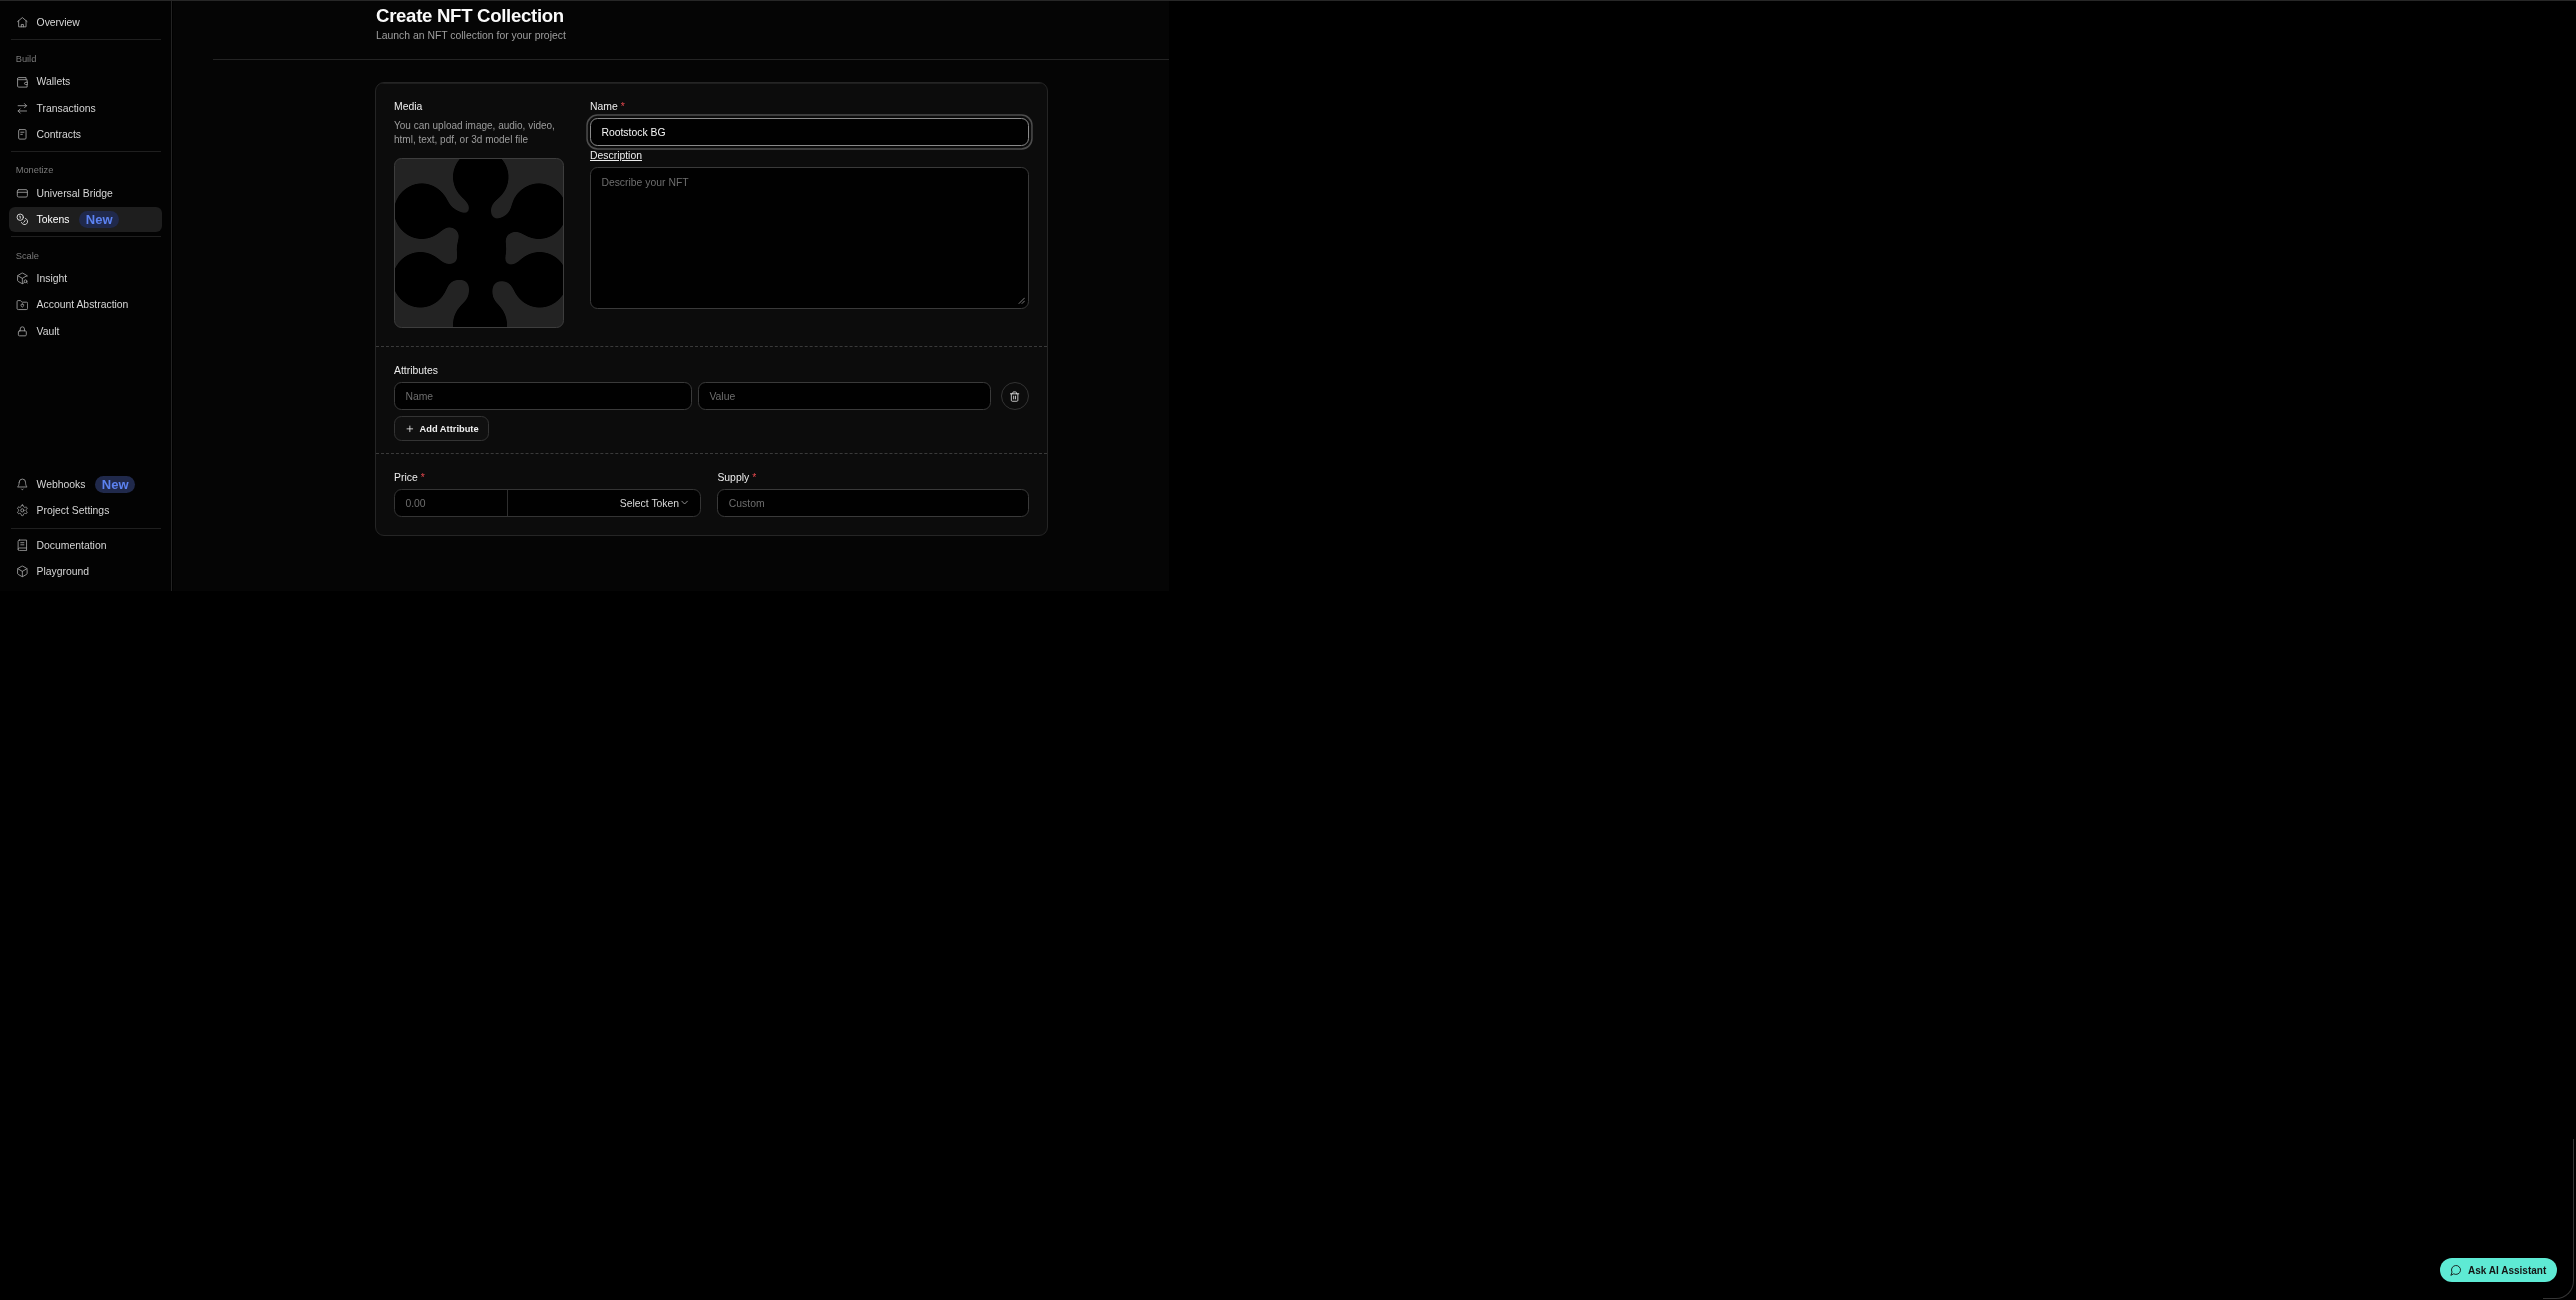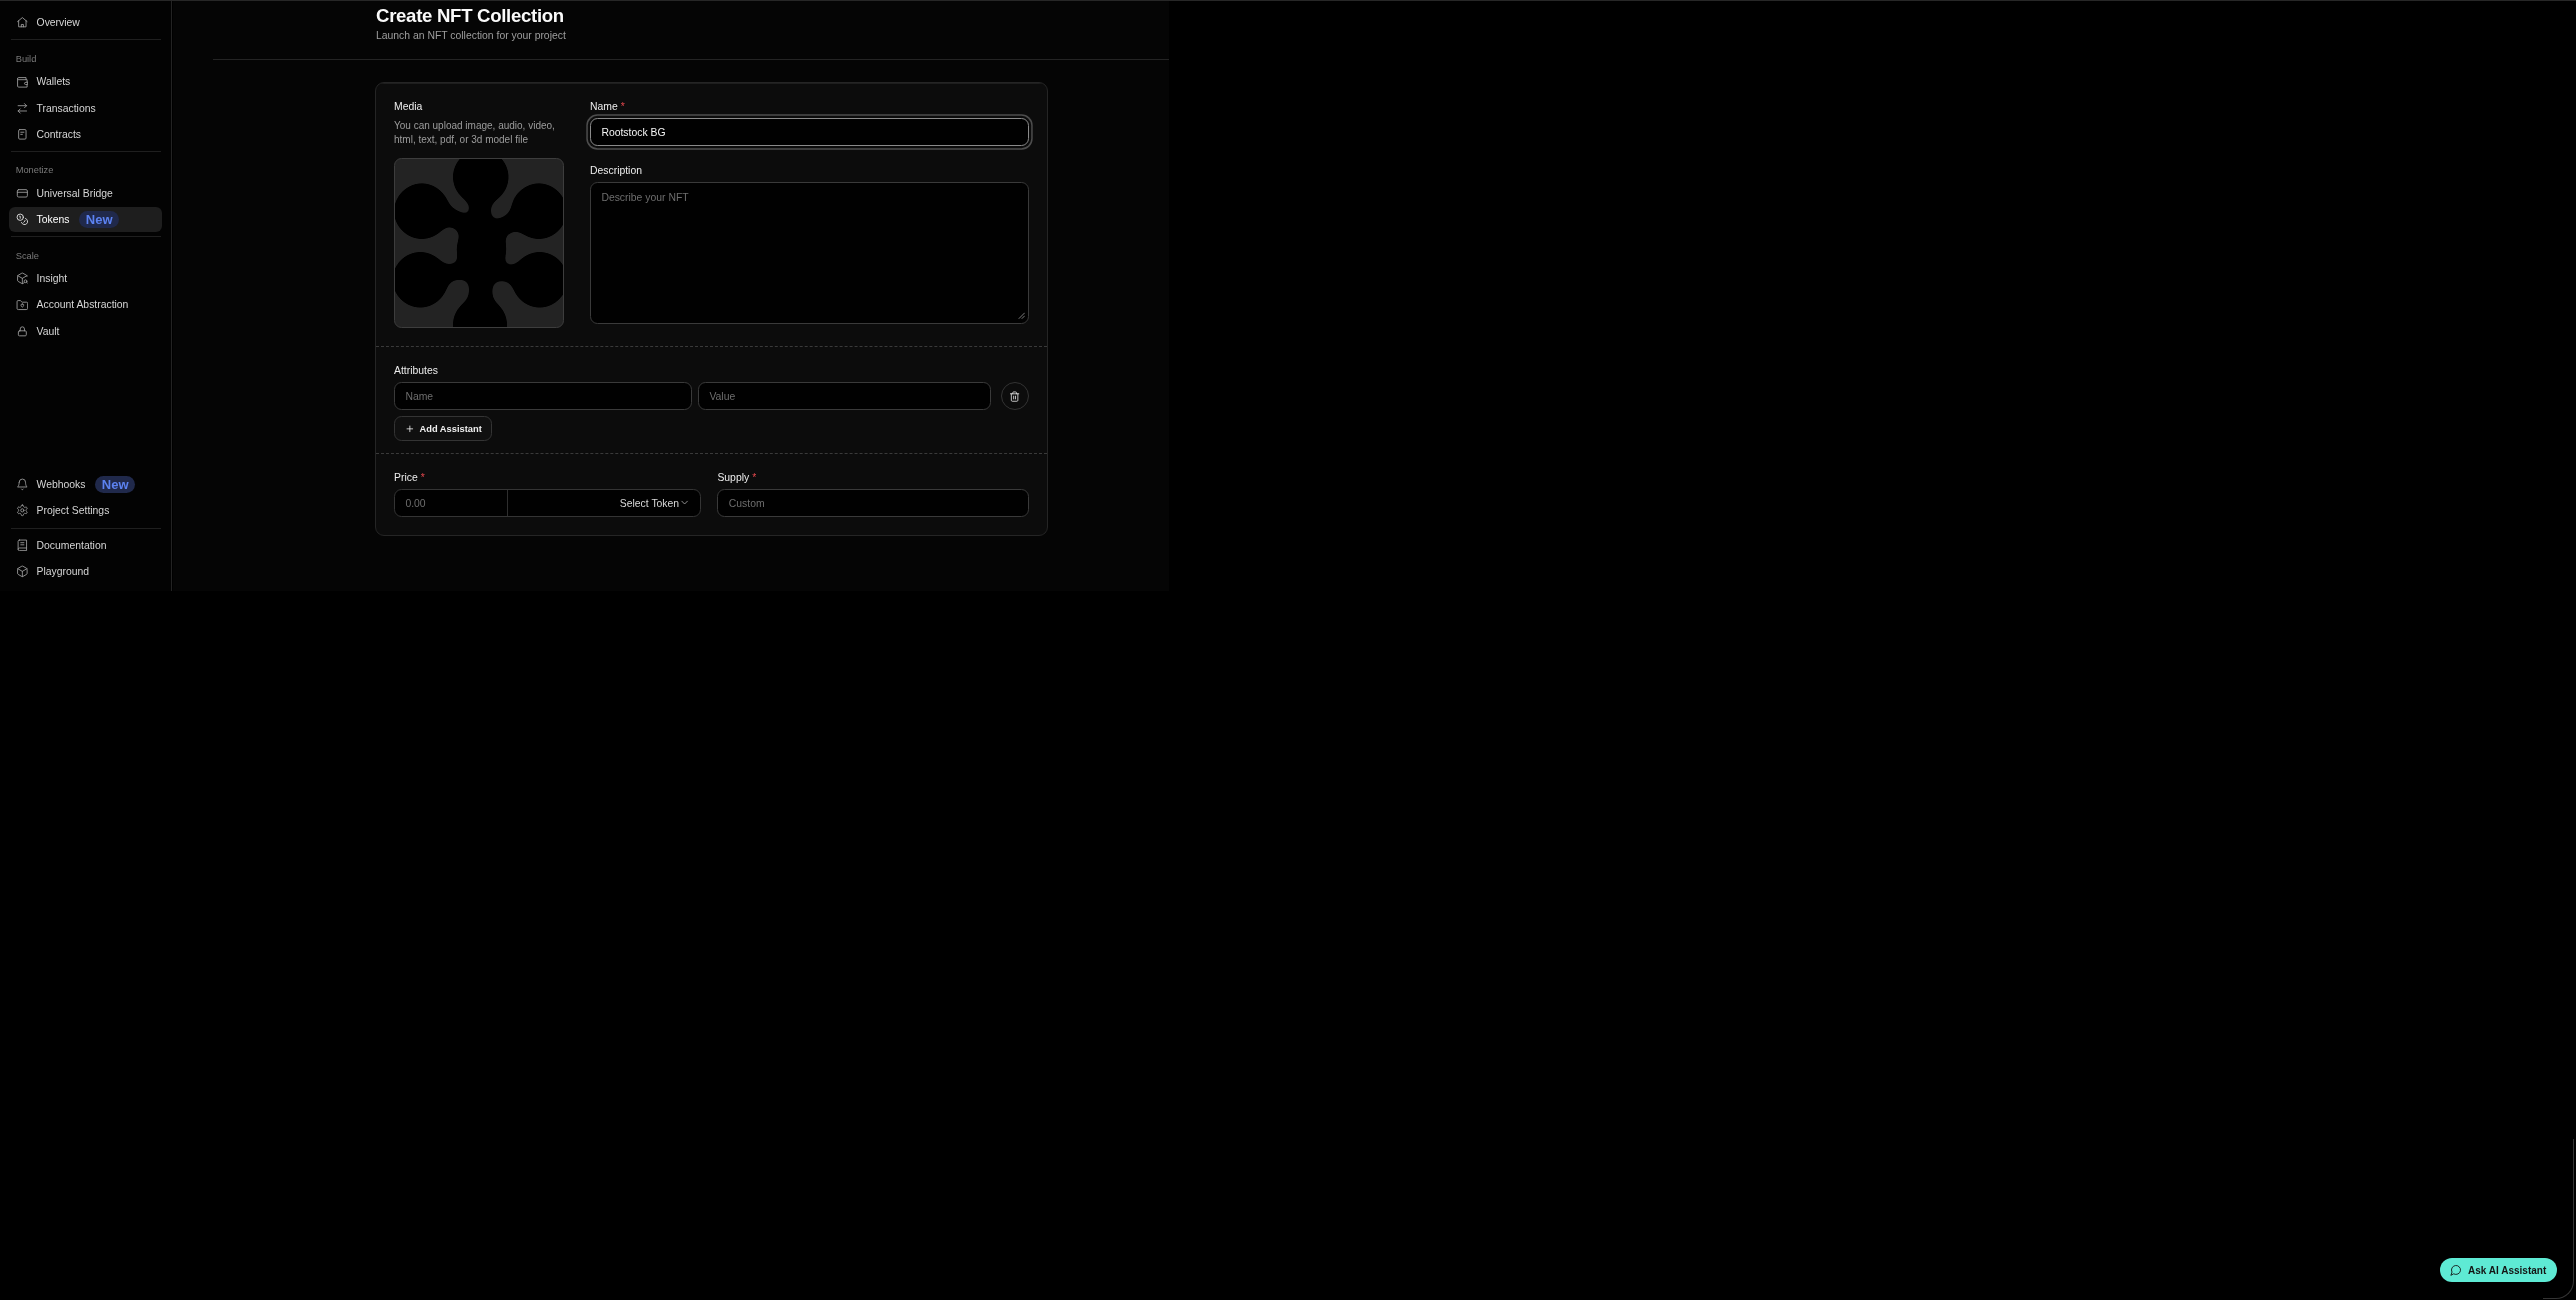--- a/index.html
+++ b/index.html
@@ -48,21 +48,21 @@
   .help { font-size:10px; color:#9c9c9c; line-height:1.38; margin-top:6.7px; }
   .media-box { margin-top:11.2px; width:170px; height:170px; background:#232323;
     border:0.7px solid #3d3d3d; border-radius:7.5px; overflow:hidden; cursor:pointer; }
   .fields-col { flex:1; min-width:0; }
   .input { display:block; width:100%; height:28px; background:#010101; border:0.7px solid #3a3a3a;
     border-radius:7.5px; color:#f5f5f5; font-size:10.4px; padding:0 10.4px; outline:none;
     font-family:inherit; }
   .input::placeholder { color:#6e6e6e; }
   .input.focused { border-color:#8a8a8a; box-shadow:0 0 0 2.2px #0c0c0c, 0 0 0 3.7px #4d4d4d; }
   .mt8 { margin-top:6px; }
-  .desc-label { margin-top:19px; }
+  .desc-label { margin-top:4px;text-decoration:underline; }
   .ta-wrap { position:relative; margin-top:6px; }
   textarea.input { height:142px; padding:7.5px 10.4px; resize:none; line-height:1.4; }
   .grip { position:absolute; right:3.7px; bottom:5.2px; pointer-events:none; }
 
   .dashed { border-top:0.7px dashed #3a3a3a; height:0; }
 
   .attrs { padding:18px 18px 12px; }
   .attr-row { display:flex; align-items:center; gap:6px; margin-top:6.7px; }
   .attr-name { width:298px; flex:none; }
   .attr-value { flex:1; }
@@ -297,21 +297,21 @@
               <path d="M10 11v6"></path>
               <path d="M14 11v6"></path>
             </svg>
         </button>
       </div>
       <button class="add-attr">
         <svg viewBox="0 0 24 24" fill="none" stroke="currentColor" stroke-width="2" stroke-linecap="round">
             <path d="M12 5v14"></path>
             <path d="M5 12h14"></path>
           </svg>
-        <span>Add Assistant</span>
+        <span>Add Attribute</span>
       </button>
     </div>
 
     <div class="dashed"></div>
 
     <div class="price-supply">
       <div class="price-col">
         <div class="label"><span>Price</span><span class="req">*</span></div>
         <div class="price-group">
           <input class="price-amount" type="text" placeholder="0.00" style="">

